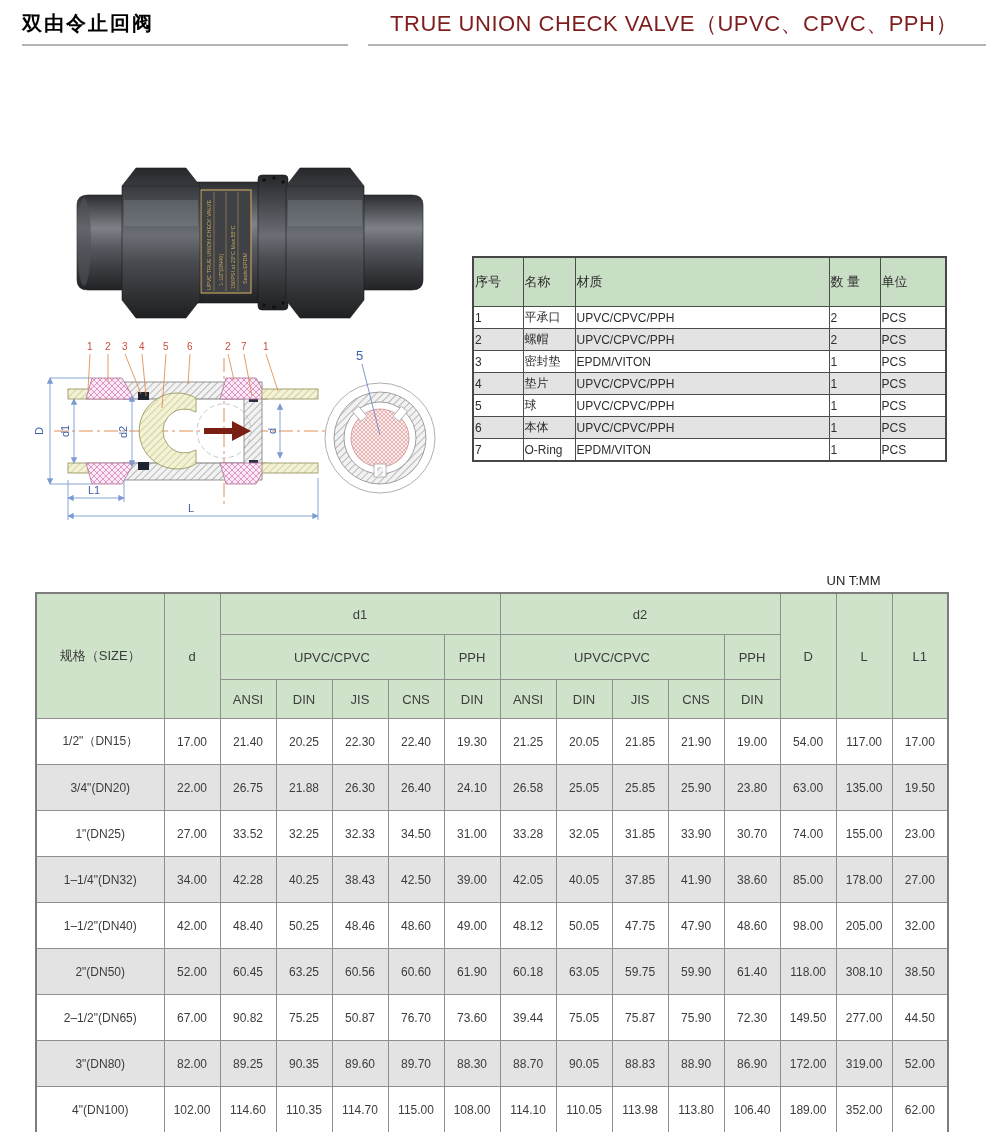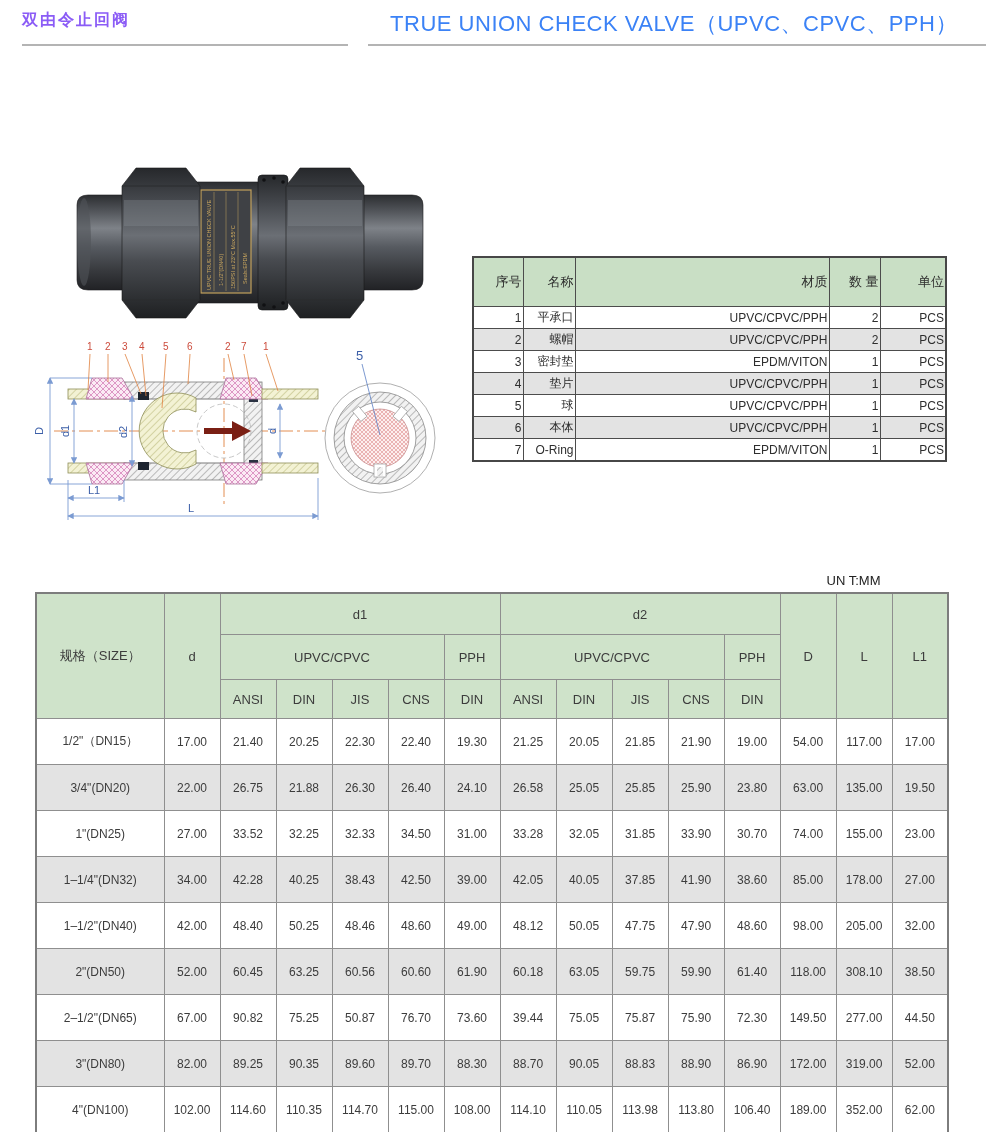--- a/index.html
+++ b/index.html
@@ -1,31 +1,31 @@
 <!DOCTYPE html>
 <html><head>
 <meta charset="utf-8">
 <style>
   html,body{margin:0;padding:0;background:#ffffff;}
   .page{position:relative;width:1008px;height:1132px;background:#fff;font-family:"Liberation Sans",sans-serif;overflow:hidden;}
 
   
-  .title-cn{position:absolute;left:22px;top:10px;font-size:16px;font-weight:600;color:#8b5cf6;letter-spacing:2px;}
+  .title-cn{position:absolute;left:22px;top:10px;font-size:20px;font-weight:600;color:#000000;letter-spacing:2px;}
   .rule-cn{position:absolute;left:22px;top:44px;width:326px;height:2px;background:#b4b4b4;}
-  .title-en{position:absolute;left:360px;top:9px;width:628px;text-align:center;font-size:22px;font-weight:400;color:#3b82f6;letter-spacing:.5px;}
+  .title-en{position:absolute;left:360px;top:9px;width:628px;text-align:center;font-size:22px;font-weight:400;color:#7f1d1d;letter-spacing:.5px;}
   .rule-en{position:absolute;left:368px;top:44px;width:618px;height:2px;background:#b4b4b4;}
 
   
   .photo-wrap{position:absolute;left:50px;top:100px;width:400px;height:240px;}
   .specs{position:absolute;left:472px;top:116px;font-size:13px;font-weight:700;color:#0d0d0d;letter-spacing:.2px;}
   .specs .line{height:14px;margin-bottom:22px;}
 
   
   table.parts{position:absolute;left:472px;top:256px;width:473px;border-collapse:collapse;table-layout:fixed;
-    text-align:right;color:#2e2e2e;border:2px solid #474747;}
+    text-align:left;color:#2e2e2e;border:2px solid #474747;}
   table.parts th,table.parts td{border:1px solid #4c4c4c;}
   table.parts th{height:46px;background:#c9dfc5;font-weight:400;font-size:13px;}
   table.parts td{height:19px;font-size:12px;background:#fff;}
   table.parts tr.alt td{background:#e3e3e3;}
 
   
   .drawing-wrap{position:absolute;left:28px;top:338px;width:430px;height:195px;}
   .drawing text{font-family:"Liberation Sans",sans-serif;}
   .kh{fill:url(#hKhaki);stroke:#8e8e57;stroke-width:.8;}
   .gr{fill:url(#hGray);stroke:#7c7c7c;stroke-width:.8;}

